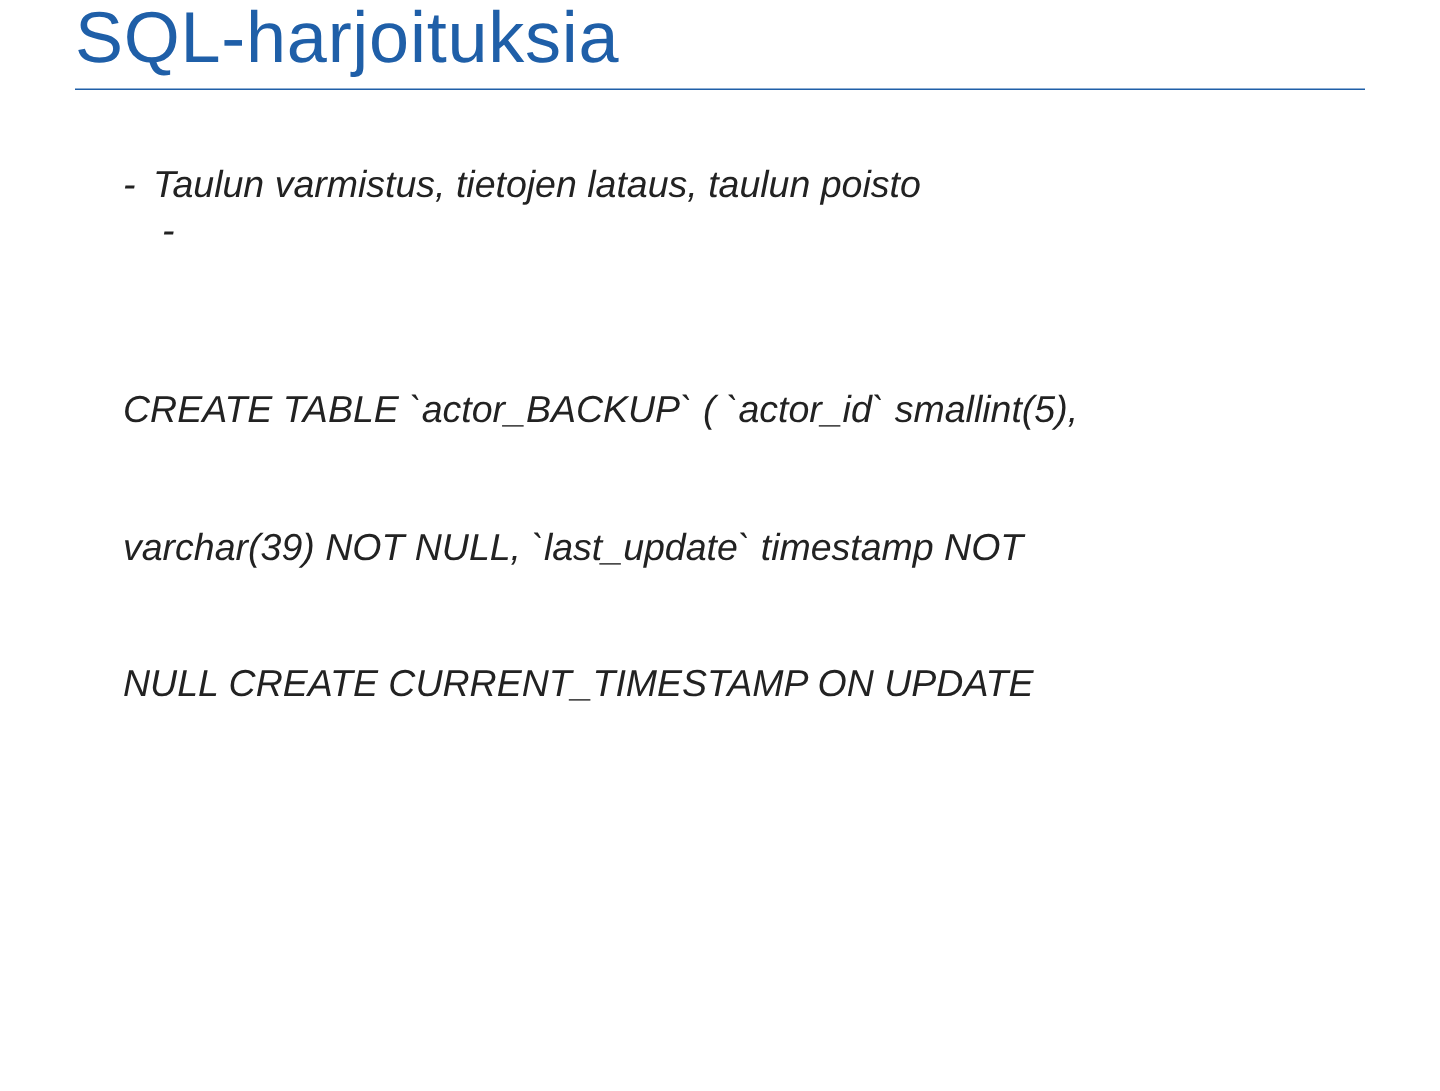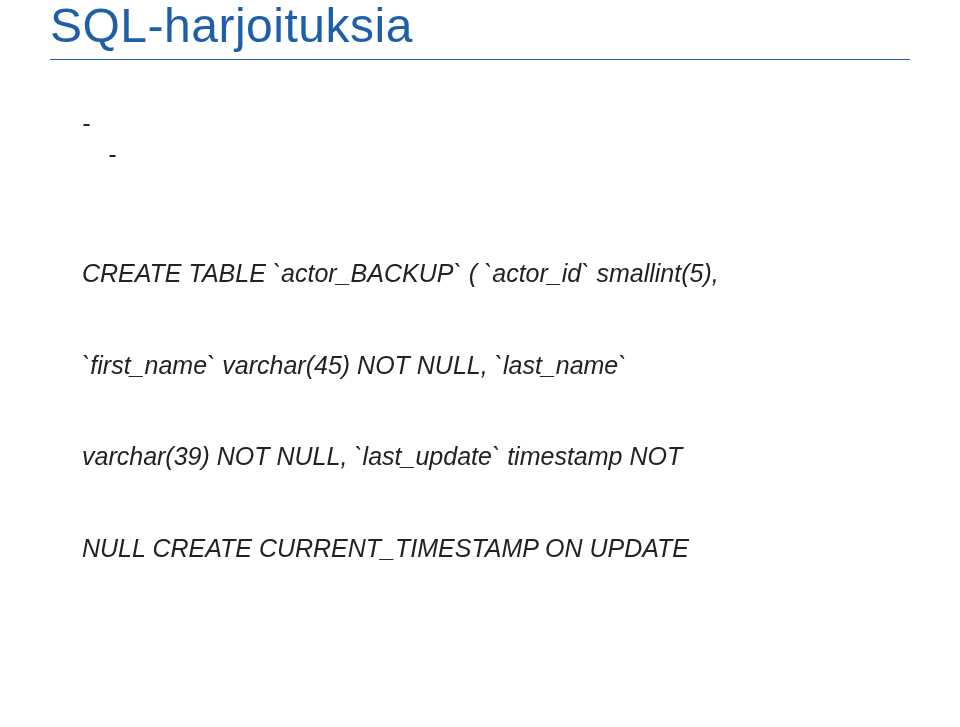--- a/index.html
+++ b/index.html
@@ -60,29 +60,29 @@
     }
   </style>
 </head>
 <body>
 
 <div class="title">SQL-harjoituksia</div>
 
 <div class="content">
   <div class="bullet-line">
     <span class="dash">-</span>
+    <span>Taulun varmistus, tietojen lataus, taulun poisto</span>
   </div>
   <div class="sub-indent">
     <span class="dash">-</span>
   </div>
 </div>
 
 <div class="code-block">
   <div>CREATE TABLE `actor_BACKUP` ( `actor_id` smallint(5),</div>
-  <div>`first_name` varchar(45) NOT NULL, `last_name`</div>
   <div>varchar(39) NOT NULL, `last_update` timestamp NOT</div>
   <div>NULL CREATE CURRENT_TIMESTAMP ON UPDATE</div>
   <div class="gap"></div>
   
   
   
   
   
 </div>
 

